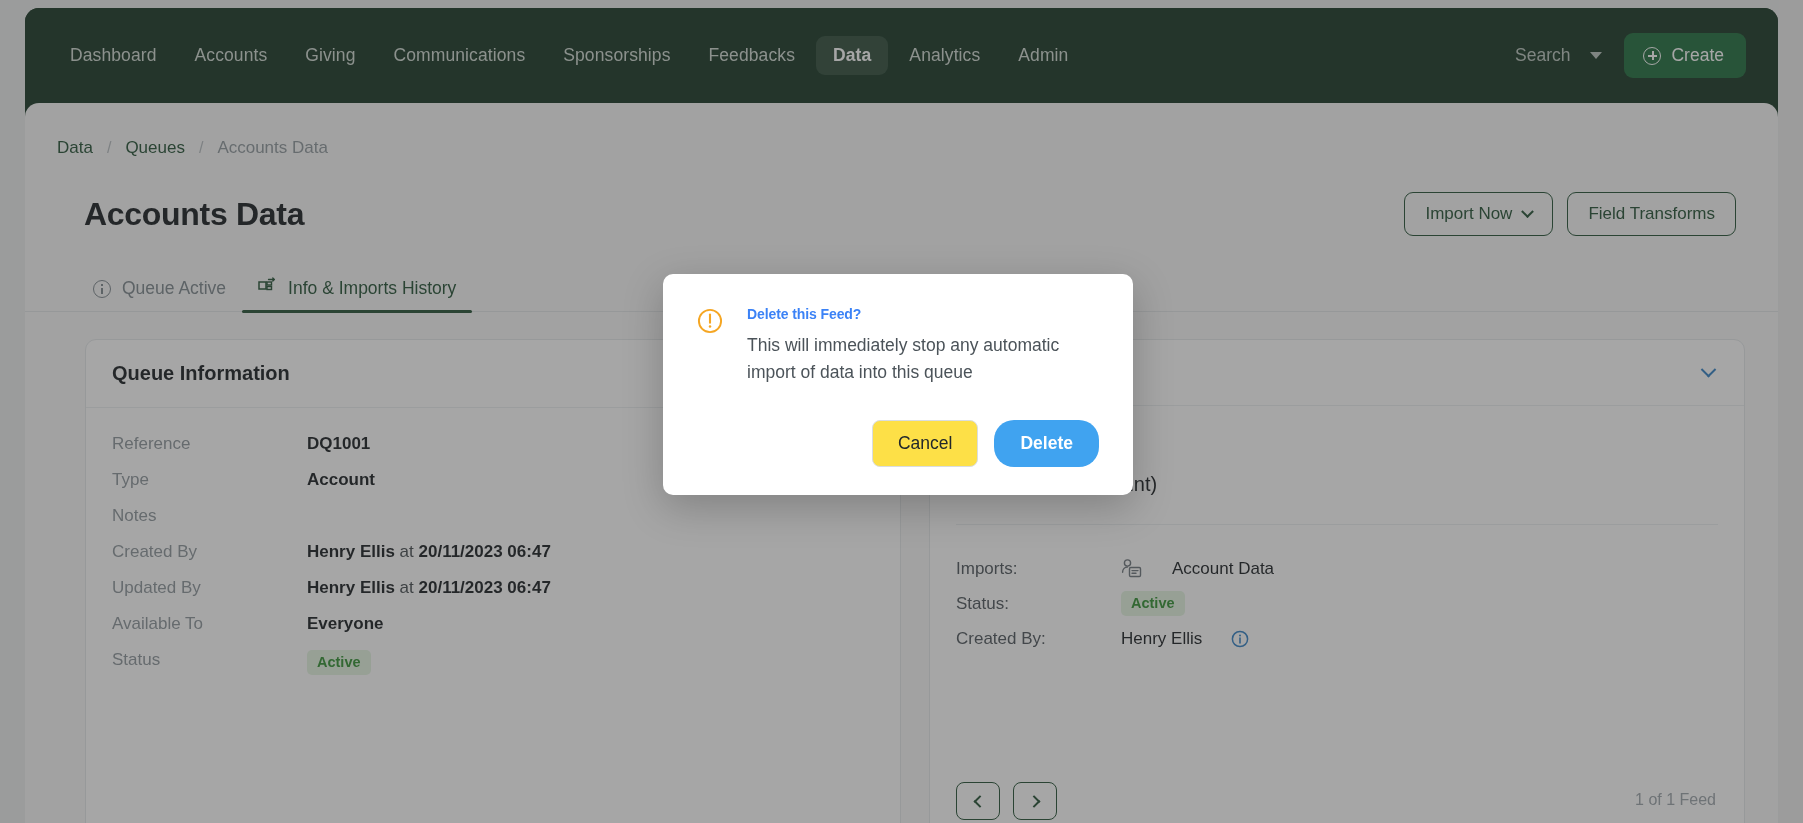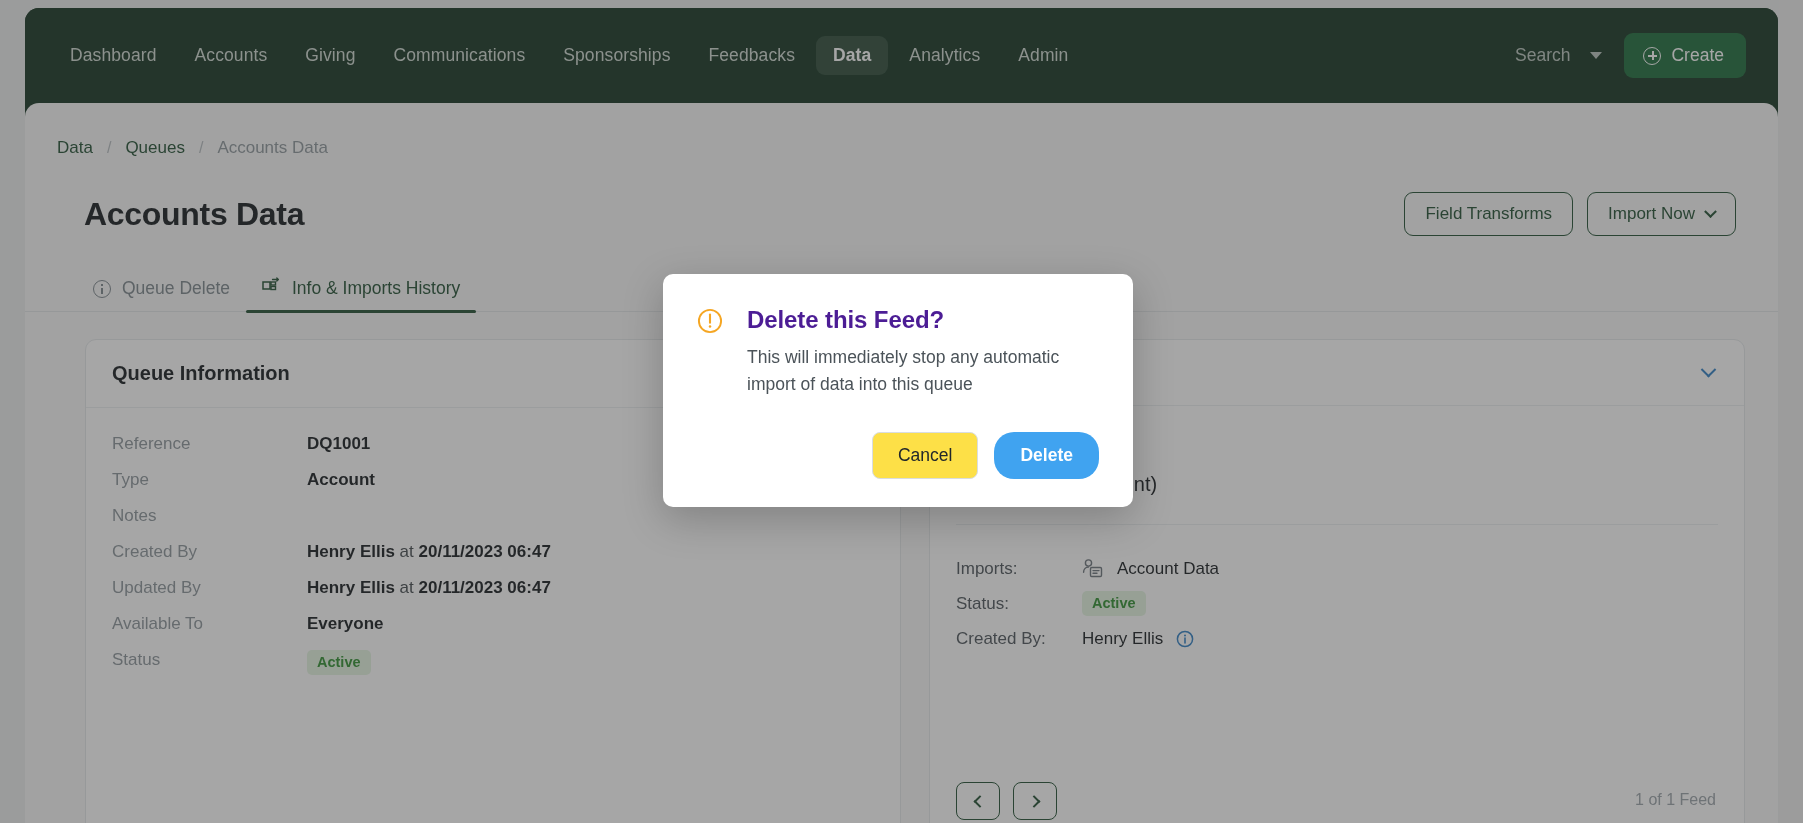--- a/index.html
+++ b/index.html
@@ -268,21 +268,21 @@
   }
   .feed-divider {
     height: 1.3px;
     background: #eceef0;
     margin: 28px 0 26px 0;
   }
   .feed-row {
     display: flex; align-items: center; height: 35px;
   }
   .feed-key { width: 126px; color: #4b5359; font-size: 17px; flex: 0 0 auto; }
-  .feed-val { display: flex; align-items: center; gap: 13px; font-size: 17px; color: #13181c; }
+  .feed-val { display: flex; align-items: center; gap: 29px; font-size: 17px; color: #13181c; margin-left: 39px; }
   .icon-person-card { width: 22px; height: 20px; flex: 0 0 auto; }
   .icon-info-blue { width: 18px; height: 18px; flex: 0 0 auto; cursor: pointer; }
 
   
   .feed-footer {
     position: absolute;
     left: 0; right: 0; bottom: 0;
     height: 100px;
     padding: 24px 28px 0 26px;
     display: flex; align-items: flex-start;
@@ -324,23 +324,23 @@
     width: 470px;
     background: #ffffff;
     border-radius: 10px;
     padding: 32px 34px 28px 34px;
     box-shadow: 0 12px 40px rgba(0,0,0,0.22);
     z-index: 51;
   }
   .modal-head { display: flex; gap: 24px; align-items: flex-start; }
   .icon-warning { width: 26px; height: 26px; flex: 0 0 auto; margin-top: 2px; }
   .modal-title {
-    font-size: 24px;
-    font-weight: 700;
-    color: #4c1d95;
+    font-size: 14px;
+    font-weight: 700;
+    color: #3b82f6;
     letter-spacing: -.1px;
   }
   .modal-text {
     font-size: 17.5px;
     color: #4b5359;
     line-height: 1.55;
     margin: 10px 0 0 0;
     max-width: 340px;
   }
   .modal-actions {
@@ -406,33 +406,33 @@
       <span class="crumb-sep">/</span>
       <span class="crumb">Queues</span>
       <span class="crumb-sep">/</span>
       <span class="crumb current">Accounts Data</span>
     </div>
 
     <div id="title-row">
       <h1 id="page-title">Accounts Data</h1>
       <div class="title-actions">
         <button class="outline-btn">
-          <span>Field Transforms</span>
-        </button>
-        <button class="outline-btn">
           <span>Import Now</span>
           <span class="chev-sm"></span>
         </button>
+        <button class="outline-btn">
+          <span>Field Transforms</span>
+        </button>
       </div>
     </div>
 
     <div id="tabs">
       <div class="tab">
         <span class="icon-info"></span>
-        <span>Queue Delete</span>
+        <span>Queue Active</span>
       </div>
       <div class="tab active">
         <span>
           <svg width="19" height="17" viewBox="0 0 19 17" fill="none">
             <rect x="1" y="5" width="7" height="7" stroke="#1f4d30" stroke-width="1.5"></rect>
             <rect x="9" y="5" width="4.5" height="3" stroke="#1f4d30" stroke-width="1.4"></rect>
             <rect x="9" y="9.5" width="4.5" height="3" stroke="#1f4d30" stroke-width="1.4"></rect>
             <path d="M10.5 2.5h5.5M14.8 1l1.6 1.5-1.6 1.5" stroke="#1f4d30" stroke-width="1.3" stroke-linecap="round" stroke-linejoin="round"></path>
           </svg>
         </span>

